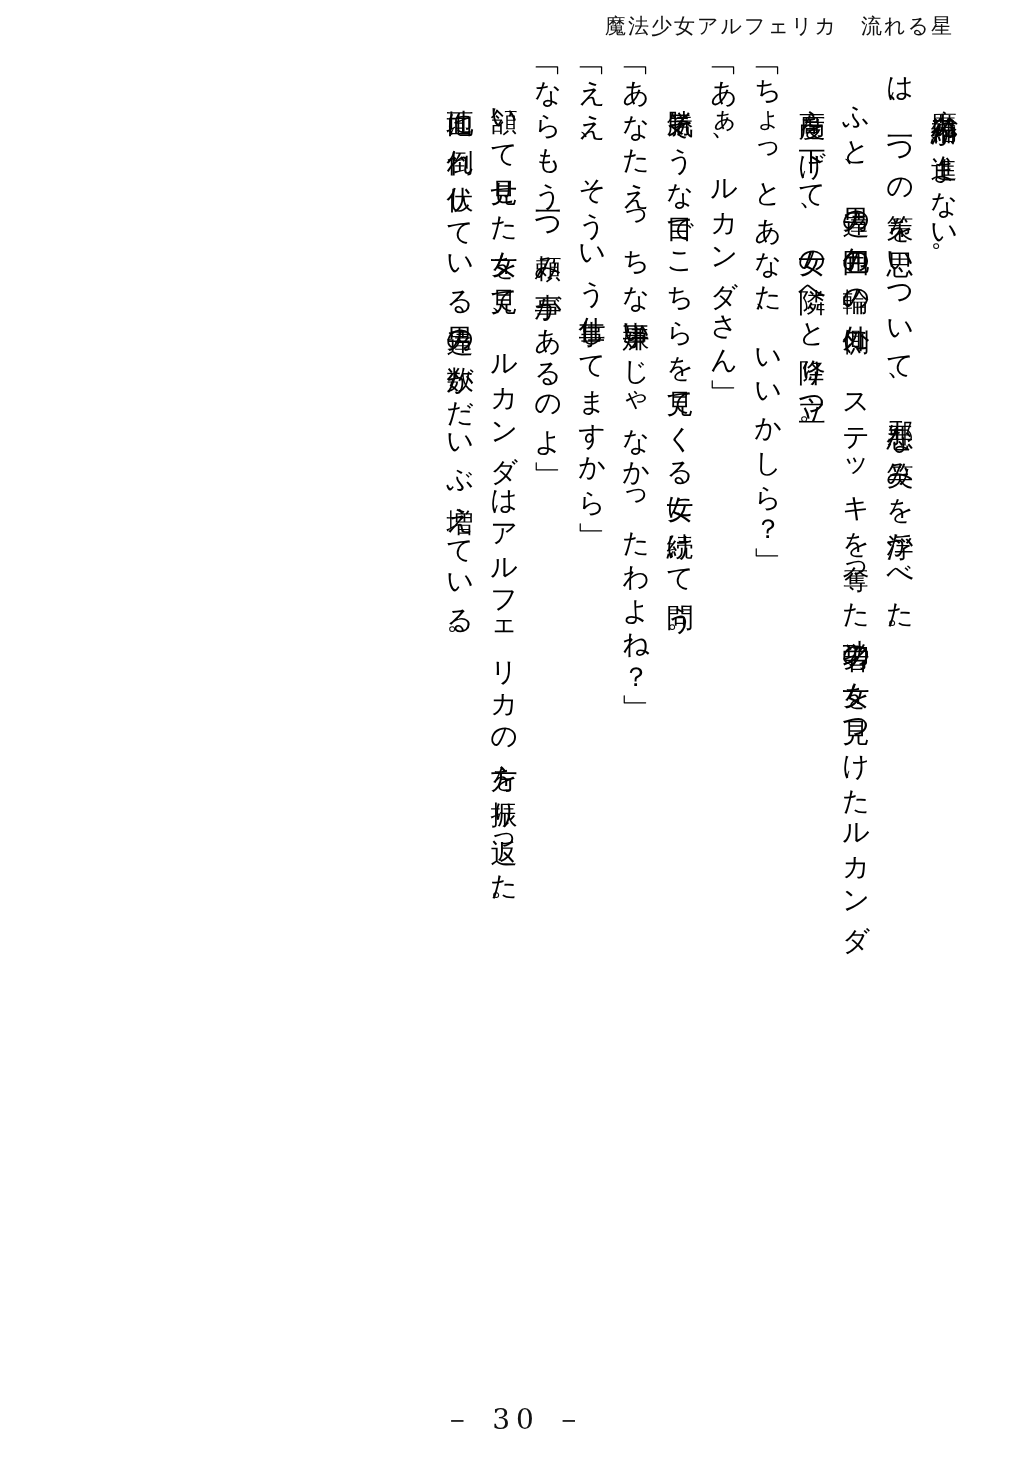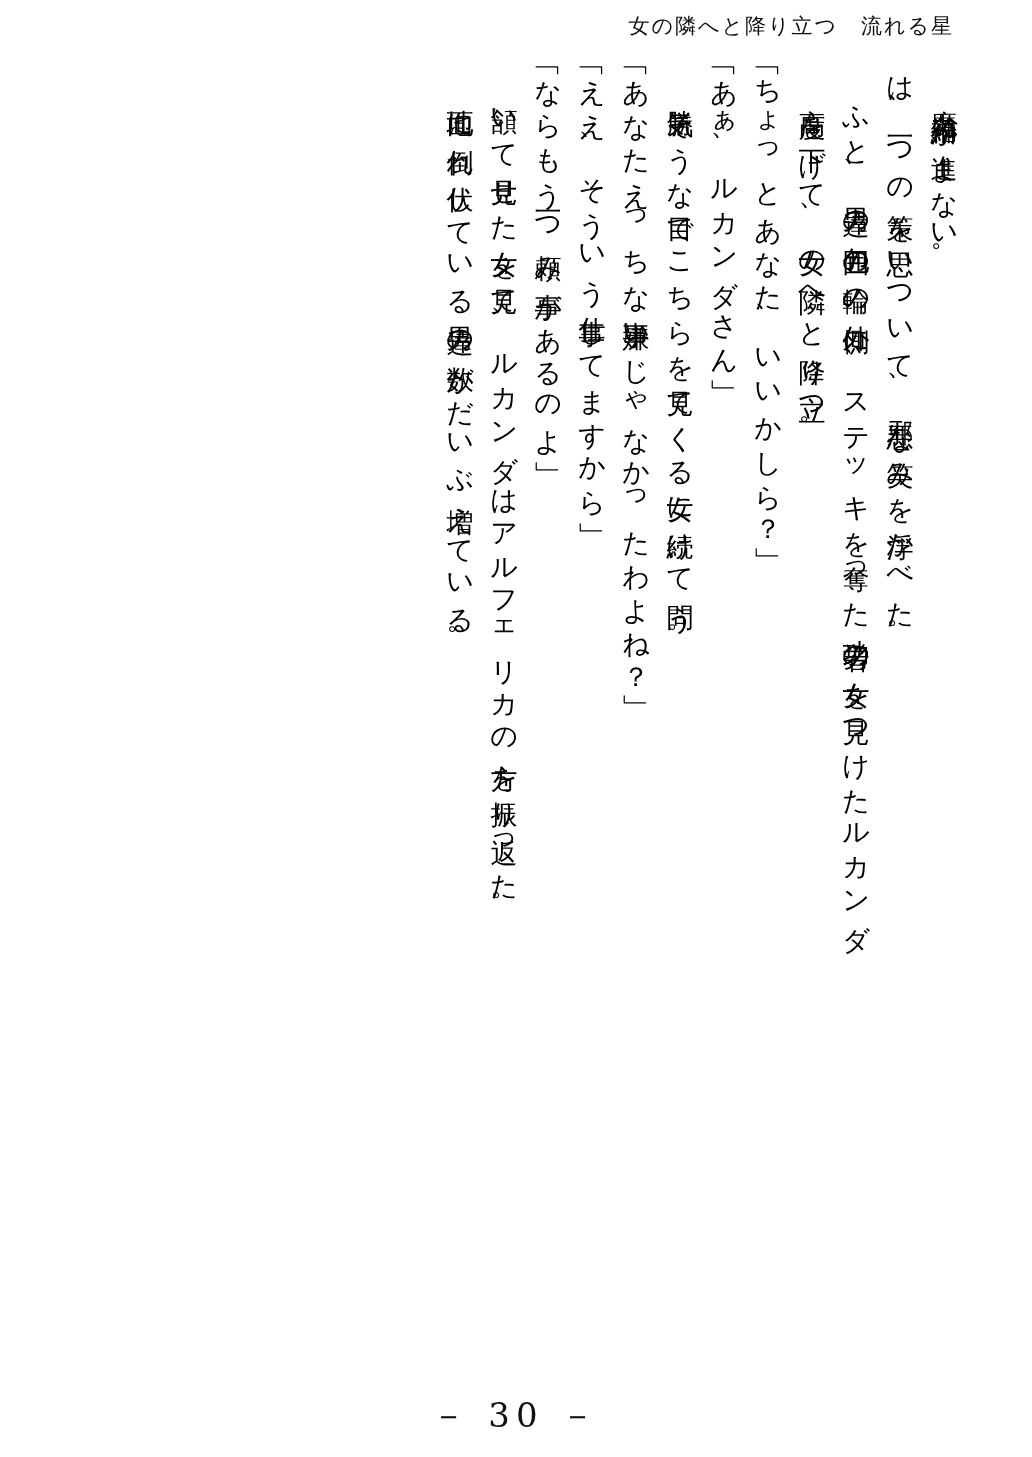--- a/index.html
+++ b/index.html
@@ -57,32 +57,32 @@
   
   .indent { padding-top: 30px; }
 
   
   .folio {
     position: absolute;
     bottom: 18px;
     left: 0;
     width: 100%;
     text-align: center;
-    font-size: 34px;
+    font-size: 28px;
     letter-spacing: 6px;
     color: #111;
     font-family: "DejaVu Serif", "Liberation Serif", serif;
   }
 </style>
 </head>
 <body>
 
 <div class="page">
 
-  <div class="header">女の隣へと降り立つ　流れる星</div>
+  <div class="header">魔法少女アルフェリカ　流れる星</div>
 
   <div class="body-area">
     <div class="vline indent">魔力補給が進まない。</div>
     <div class="vline">は、一つの策を思いついて、邪悪な笑みを浮かべた。</div>
     <div class="vline indent">ふと、男達の包囲の輪の外側に、ステッキを奪った功労者の女を見つけたルカンダ</div>
     <div class="vline indent">高度を下げて、女の隣へと降り立つ。</div>
     <div class="vline">「ちょっとあなた、いいかしら？」</div>
     <div class="vline">「あぁ、ルカンダさん」</div>
     <div class="vline indent">勝気そうな目でこちらを見てくる女に続けて問う。</div>
     <div class="vline">「あなたえっちな事嫌いじゃなかったわよね？」</div>

